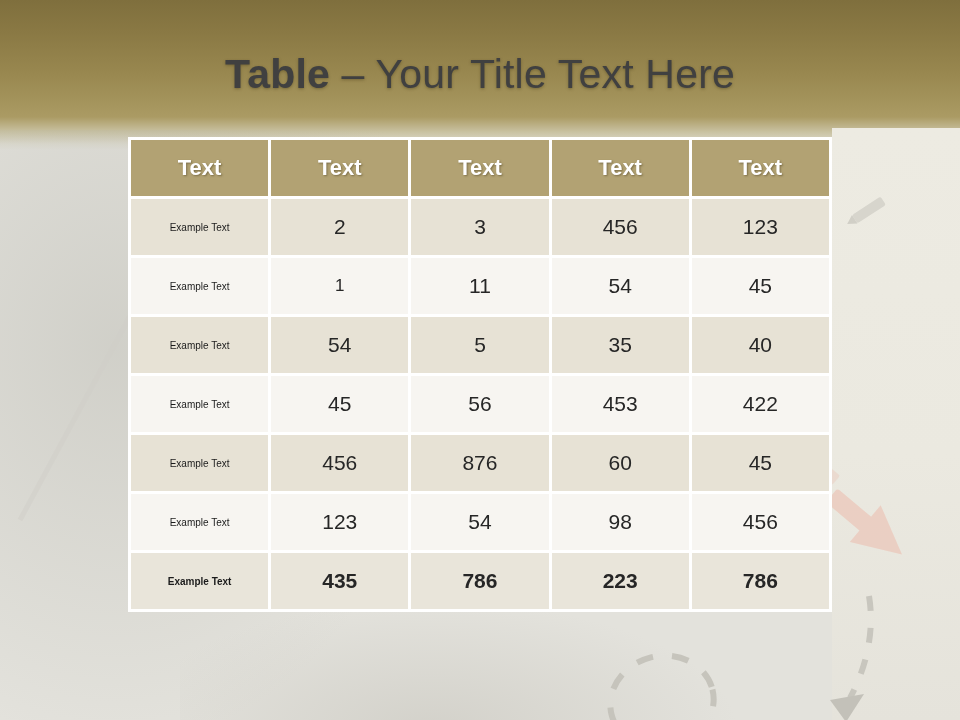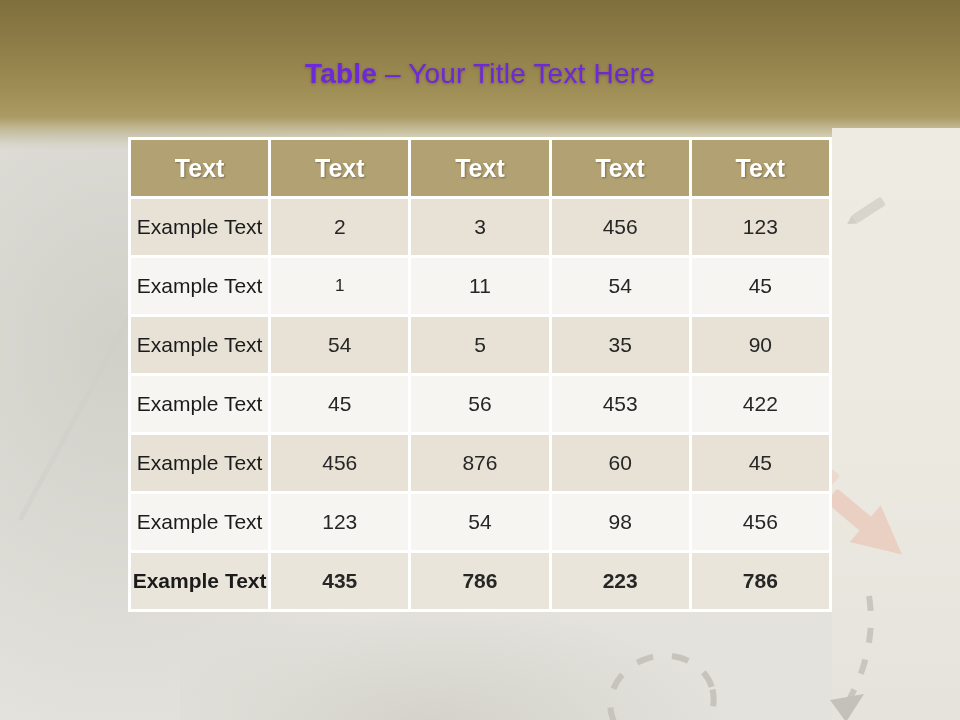--- a/index.html
+++ b/index.html
@@ -33,41 +33,41 @@
     position:absolute;left:180px;top:600px;width:560px;height:160px;
     background:radial-gradient(ellipse at 45% 80%, rgba(198,196,188,0.55), rgba(198,196,188,0.0) 70%);
     pointer-events:none;
   }
 
   .decor{position:absolute;left:0;top:0;pointer-events:none;}
 
   
   .title{
     position:absolute;top:54px;left:0;width:100%;
-    text-align:center;color:#6d28d9;font-size:28px;line-height:40px;
+    text-align:center;color:#404040;font-size:41px;line-height:40px;
     letter-spacing:0.2px;text-shadow:0 1px 3px rgba(70,60,25,0.45);
     white-space:nowrap;
   }
   .title .bold{font-weight:bold;}
 
   
   table.tbl{
     position:absolute;left:128px;top:137px;width:704px;
     border-collapse:collapse;table-layout:fixed;
   }
   .tbl th,.tbl td{
     border:3px solid #ffffff;text-align:center;vertical-align:middle;
     padding:0;overflow:hidden;
   }
   .tbl th{
-    background:#b2a273;color:#ffffff;font-size:25px;font-weight:bold;
+    background:#b2a273;color:#ffffff;font-size:22px;font-weight:bold;
     height:56px;text-shadow:1px 1px 2px rgba(80,68,36,0.55);
   }
   .tbl td{height:56px;font-size:21px;color:#262626;background:#f7f5f1;}
-  .tbl td.lbl{font-size:21px;color:#1b1b1b;}
+  .tbl td.lbl{font-size:10px;color:#1b1b1b;}
   .tbl tr.odd  td{background:#e7e2d5;}
   .tbl tr.even td{background:#f7f5f1;}
   .tbl tr.total td{background:#e9e5da;font-weight:bold;}
   .tbl td.small{font-size:17px;}
 </style>
 </head>
 <body>
 
 <div class="slide">
 
@@ -128,21 +128,21 @@
           <td class="small">1</td>
           <td>11</td>
           <td>54</td>
           <td>45</td>
         </tr>
         <tr class="odd">
           <td class="lbl">Example Text</td>
           <td>54</td>
           <td>5</td>
           <td>35</td>
-          <td>90</td>
+          <td>40</td>
         </tr>
         <tr class="even">
           <td class="lbl">Example Text</td>
           <td>45</td>
           <td>56</td>
           <td>453</td>
           <td>422</td>
         </tr>
         <tr class="odd">
           <td class="lbl">Example Text</td>

